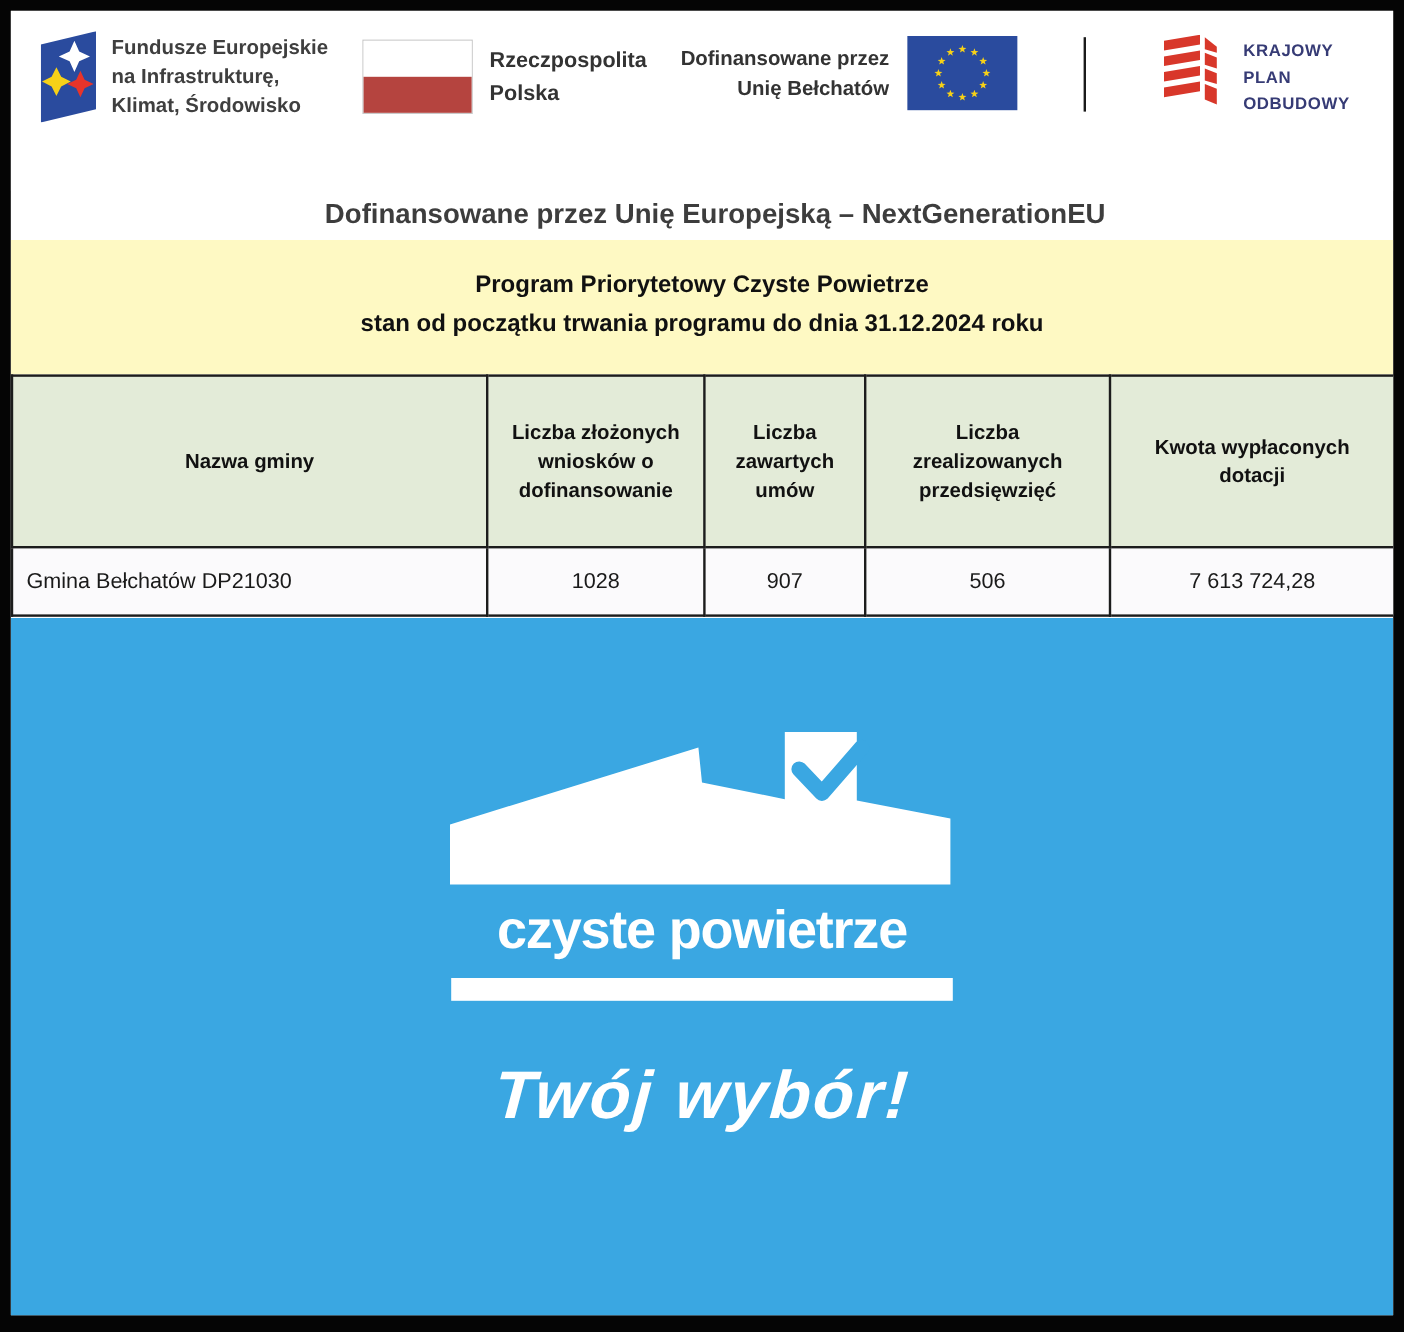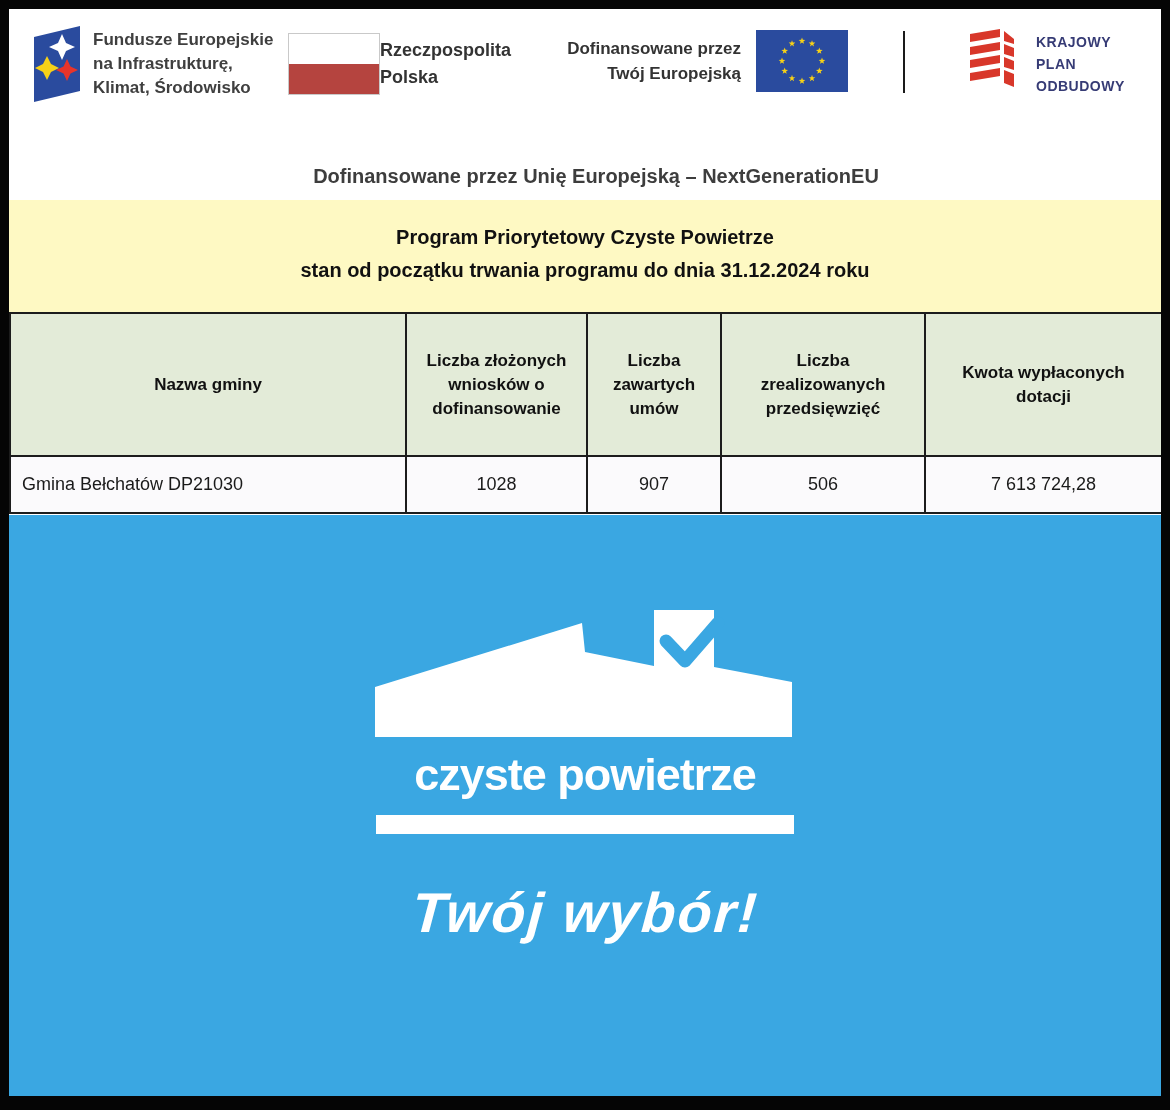--- a/index.html
+++ b/index.html
@@ -14,39 +14,39 @@
     border-bottom:14px solid #050505;
     overflow:hidden;
   }
 
   
   .logo-strip { position:absolute; top:0; left:0; width:1152px; height:150px; background:#fff; }
 
   .fe-group { position:absolute; left:25px; top:17px; display:flex; align-items:center; gap:13px; }
   .fe-text { font-size:17px; font-weight:bold; color:#3f3f3f; line-height:24px; }
 
-  .pl-group { position:absolute; left:279px; top:24px; display:flex; align-items:center; }
+  .pl-group { position:absolute; left:293px; top:24px; display:flex; align-items:center; gap:14px; }
   .pl-flag { width:92px; height:62px; border:1px solid #c9c9c9; background:#fff; display:flex; flex-direction:column; }
   .pl-flag .half-white { flex:1; background:#ffffff; }
   .pl-flag .half-red   { flex:1; background:#b5443f; }
   .pl-text { font-size:18px; font-weight:bold; color:#333333; line-height:27px; }
 
   .eu-group { position:absolute; left:490px; top:21px; width:349px; display:flex; align-items:center; justify-content:flex-end; gap:15px; }
   .eu-text { font-size:17px; font-weight:bold; color:#333333; line-height:25px; text-align:right; }
   .eu-flag { display:block; }
 
   .hdr-divider { position:absolute; left:894px; top:22px; width:2px; height:62px; background:#1a1a1a; }
 
   .kpo-group { position:absolute; left:961px; top:20px; display:flex; align-items:flex-start; gap:12px; }
   .kpo-text { font-size:14px; font-weight:bold; color:#363b75; line-height:22px; letter-spacing:0.5px; padding-top:2px; }
 
   
   .doc-title {
     position:absolute; top:156px; left:0; width:1152px;
-    text-align:center; font-size:20px; font-weight:bold; color:#3d3d3d;padding-left:22px;
+    text-align:center; font-size:23px; font-weight:bold; color:#3d3d3d;padding-left:22px;
   }
   .subtitle-band {
     position:absolute; top:191px; left:0; width:1152px; height:112px;
     background:#fef9c3; text-align:center; color:#111111;
   }
   .subtitle-band .l1 { margin-top:26px; font-size:20px; font-weight:bold; }
   .subtitle-band .l2 { margin-top:10px; font-size:20px; font-weight:bold; }
 
   
   .stats-table {
@@ -115,21 +115,21 @@
       </div>
       <div class="pl-text">
         <span style="display:block">Rzeczpospolita</span>
         <span style="display:block">Polska</span>
       </div>
     </div>
 
     <div class="eu-group">
       <div class="eu-text">
         <span style="display:block">Dofinansowane przez</span>
-        <span style="display:block">Twój Europejską</span>
+        <span style="display:block">Unię Bełchatów</span>
       </div>
       <svg class="eu-flag" width="92" height="62" viewBox="0 0 92 62">
         <rect x="0" y="0" width="92" height="62" fill="#2a4b9e"></rect>
         <defs>
           <g id="st">
             <polygon fill="#f7d117" points="0,-3.5 0.82,-1.13 3.33,-1.08 1.33,0.43 2.06,2.83 0,1.4 -2.06,2.83 -1.33,0.43 -3.33,-1.08 -0.82,-1.13"></polygon>
           </g>
         </defs>
         <use href="#st" transform="translate(46,11)"></use>
         <use href="#st" transform="translate(56,13.7)"></use>

